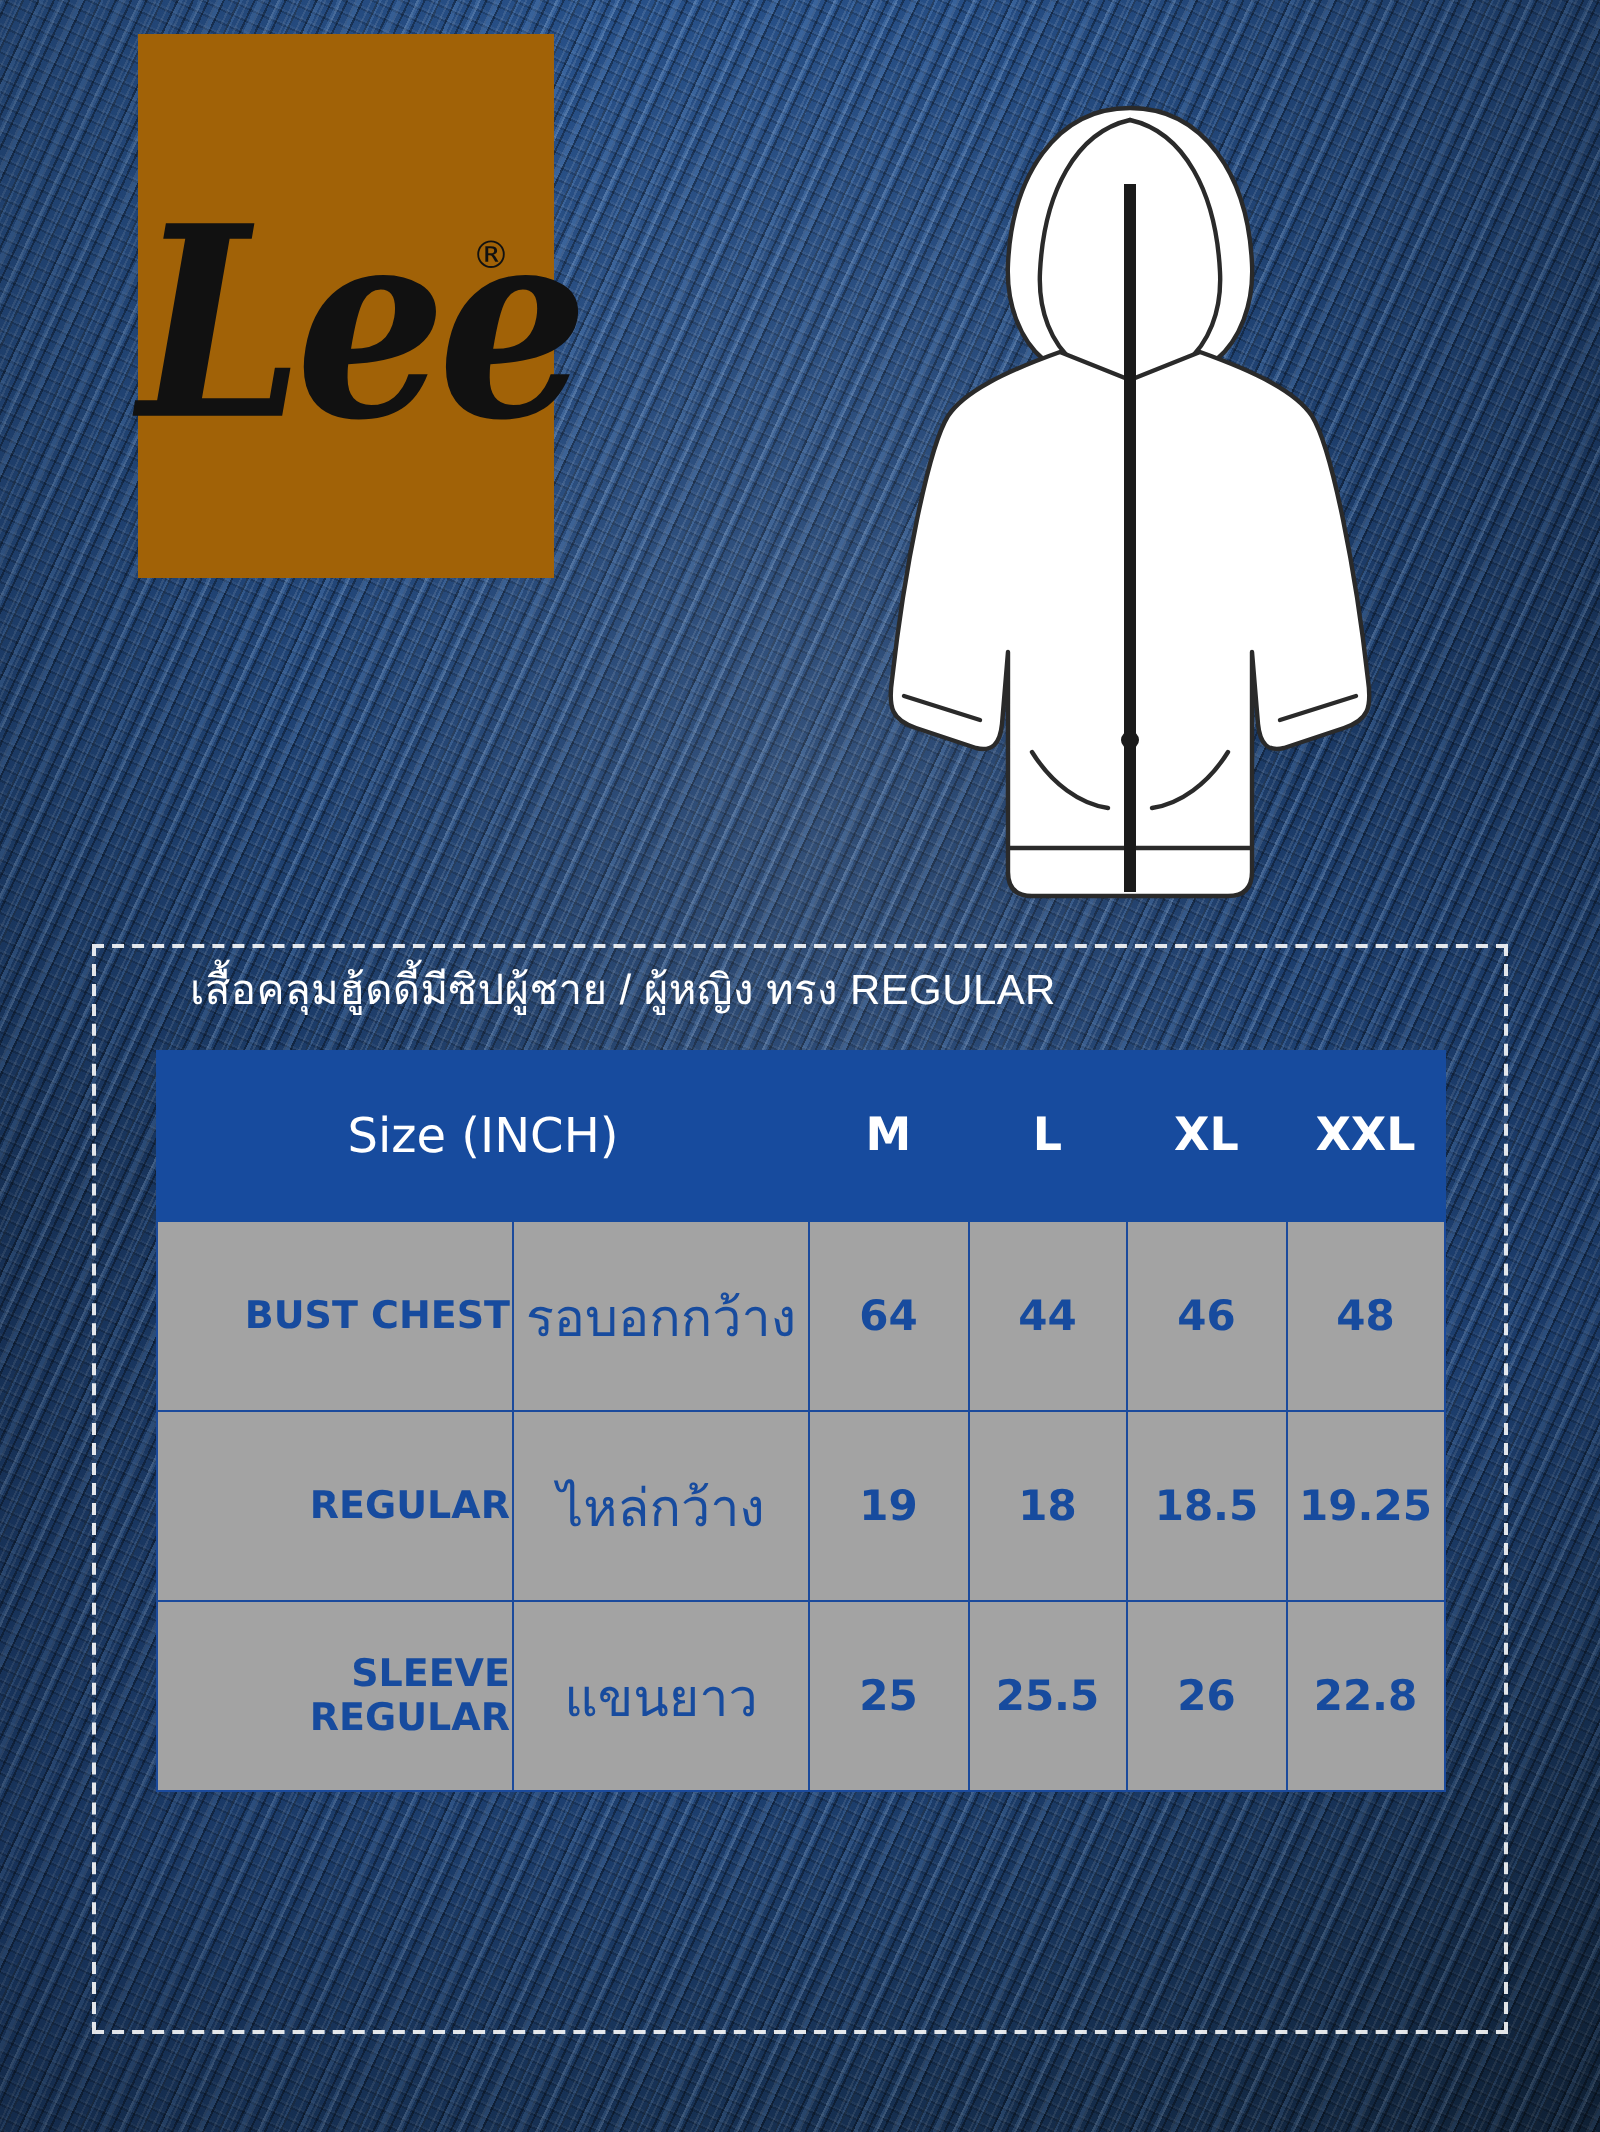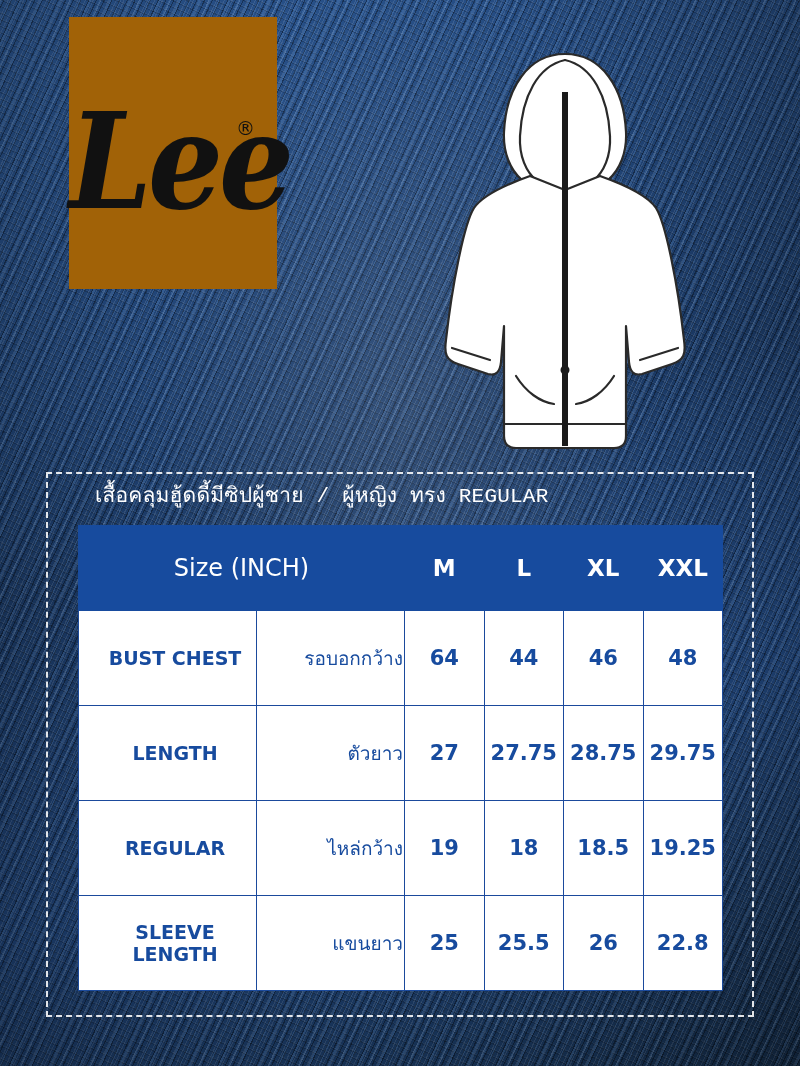--- a/index.html
+++ b/index.html
@@ -104,33 +104,33 @@
   }
 
   
   .chart-title {
     position: absolute;
     left: 95px;
     top: 478px;
     width: 620px;
     color: #ffffff;
     font-size: 21px;
-    font-family: Liberation Mono, monospace;
+    font-family: Liberation Sans, sans-serif;
     letter-spacing: 0.2px;
     white-space: nowrap;
   }
 
   
   .size-table {
     position: absolute;
     left: 78px;
     top: 525px;
     width: 644px;
     border-collapse: collapse;
-    background: #ffffff;
+    background: #a3a3a3;
     table-layout: fixed;
   }
   .size-table th, .size-table td {
     border: 1px solid #1b4a9c;
     text-align: center;
     vertical-align: middle;
     height: 95px;
   }
   .size-table thead th {
     background: #174b9e;
@@ -146,29 +146,28 @@
     font-weight: 400;
   }
   .col-en { width: 178px; }
   .col-th { width: 148px; }
   .col-sz { width: 79.5px; }
 
   td.label-en {
     color: #174b9e;
     font-weight: 700;
     font-size: 19px;
-    text-align: center;
+    text-align: right;
     padding-left: 16px;
     font-family: "DejaVu Sans", sans-serif;
   }
   td.label-th {
     color: #174b9e;
-    font-size: 19px;
-    font-family: "DejaVu Sans", sans-serif;
-    text-align: right;
+    font-size: 26px;
+    font-family: "DejaVu Sans", sans-serif;
   }
   td.val {
     color: #174b9e;
     font-weight: 700;
     font-size: 21px;
     font-family: "DejaVu Sans", sans-serif;
   }
 </style>
 </head>
 <body>
@@ -230,37 +229,29 @@
   <tbody>
     <tr>
       <td class="label-en">BUST CHEST</td>
       <td class="label-th">รอบอกกว้าง</td>
       <td class="val">64</td>
       <td class="val">44</td>
       <td class="val">46</td>
       <td class="val">48</td>
     </tr>
     <tr>
-      <td class="label-en">LENGTH</td>
-      <td class="label-th">ตัวยาว</td>
-      <td class="val">27</td>
-      <td class="val">27.75</td>
-      <td class="val">28.75</td>
-      <td class="val">29.75</td>
-    </tr>
-    <tr>
       <td class="label-en">REGULAR</td>
       <td class="label-th">ไหล่กว้าง</td>
       <td class="val">19</td>
       <td class="val">18</td>
       <td class="val">18.5</td>
       <td class="val">19.25</td>
     </tr>
     <tr>
-      <td class="label-en">SLEEVE LENGTH</td>
+      <td class="label-en">SLEEVE REGULAR</td>
       <td class="label-th">แขนยาว</td>
       <td class="val">25</td>
       <td class="val">25.5</td>
       <td class="val">26</td>
       <td class="val">22.8</td>
     </tr>
   </tbody>
 </table>
 
 </body></html>

